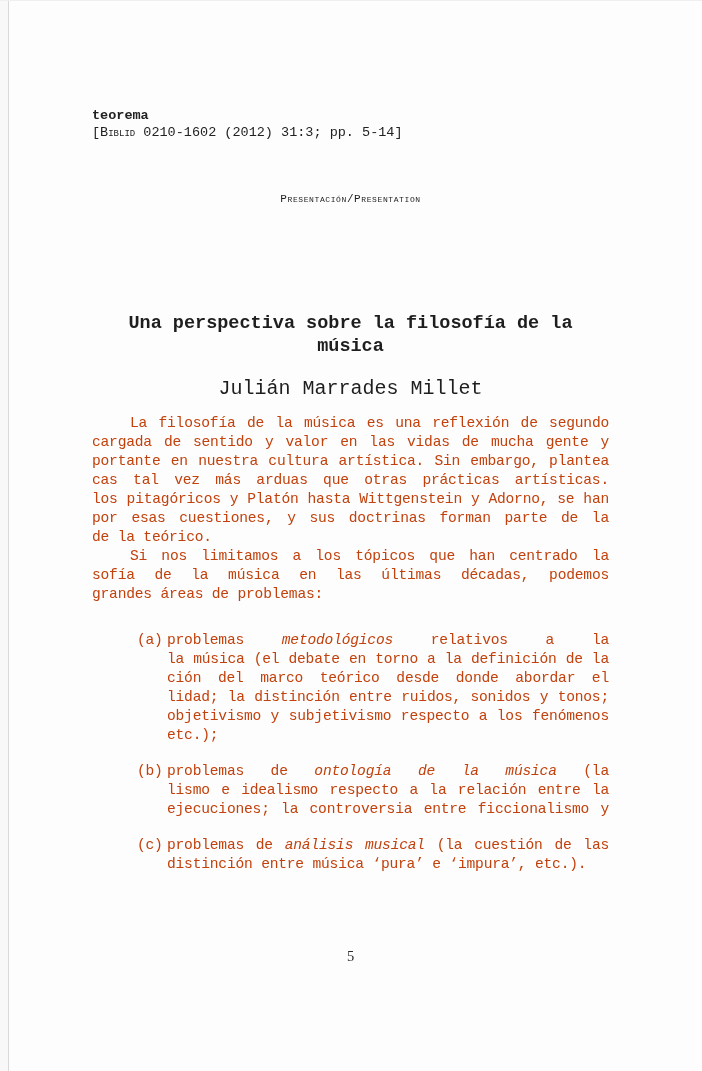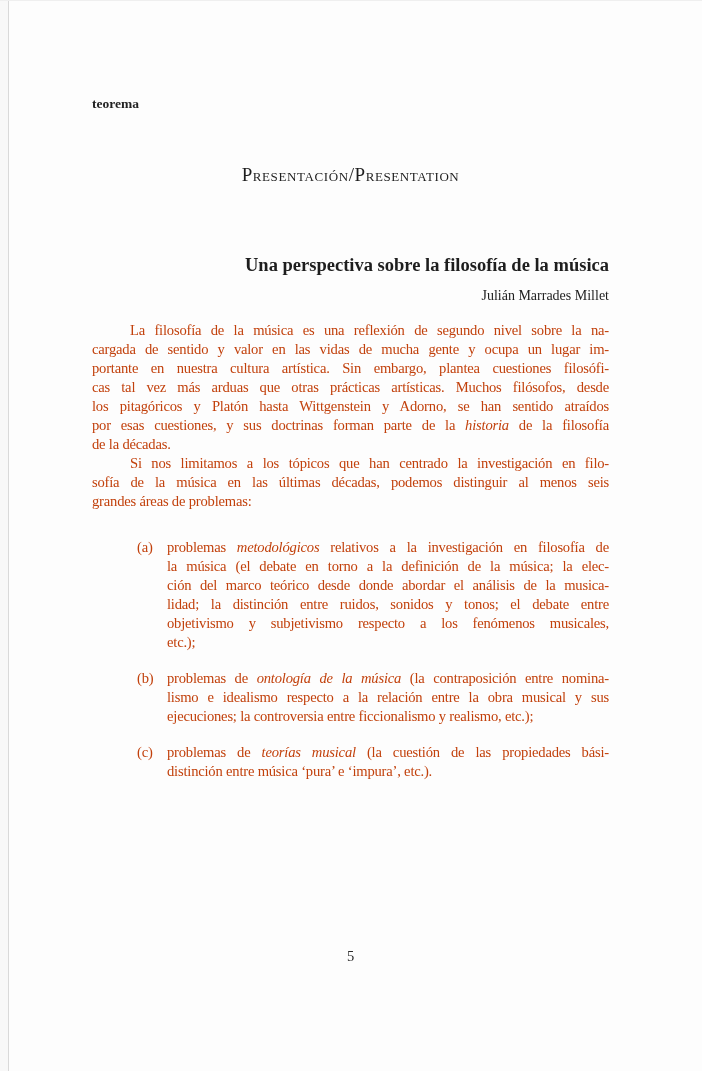--- a/index.html
+++ b/index.html
@@ -10,46 +10,46 @@
     height: 1071px;
     background: #fdfdfd;
     font-family: "Liberation Serif", serif;
     color: #1e1e1e;
     overflow: hidden;
   }
   .edge-strip { position: absolute; left: 0; top: 0; width: 8px; height: 100%; background: #f8f8f8; }
   .edge-left-line { position: absolute; left: 8px; top: 0; width: 1px; height: 100%; background: #d9d9d9; }
   .edge-top-line { position: absolute; left: 0; top: 0; width: 100%; height: 1px; background: #efefef; }
 
-  .content { position: absolute; left: 92px; top: 4px; width: 517px; }
+  .content { position: absolute; left: 92px; top: 16px; width: 517px; font-family: Liberation Mono, monospace; }
 
   .doc-header { margin-top: 91px; font-size: 13.5px; line-height: 17px; color: #222; }
   .journal-name { font-weight: bold; }
   .sc { font-variant: small-caps; }
 
   .section-heading {
     margin-top: 52px;
     text-align: center;
     font-variant: small-caps;
-    font-size: 19px;
+    font-size: 11px;
     letter-spacing: 0.6px;
     color: #1d1d1d;
   }
 
   .article-title {
-    margin-top: 68px;
-    text-align: right;
+    margin-top: 107px;
+    text-align: center;
     font-weight: bold;
     font-size: 18.5px;
     line-height: 23px;
   }
   .article-author {
-    margin-top: 9px;
-    text-align: right;
-    font-size: 14px;
+    margin-top: 21px;
+    text-align: center;
+    font-size: 20px;
     line-height: 19px;
   }
 
   .body-text {
     margin-top: 16px;
     font-size: 14.6px;
     line-height: 19px;
     letter-spacing: -0.2px;
     color: #c2410c;
   }
@@ -85,37 +85,38 @@
 
 <div class="page">
   <div class="edge-strip"></div>
   <div class="edge-left-line"></div>
   <div class="edge-top-line"></div>
 
   <div class="content">
 
     <div class="doc-header">
       <div class="journal-name">teorema</div>
+      <div><span>[</span><span class="sc">Biblid</span><span> 0210-1602 (2012) 31:3; pp. 5-14]</span></div>
     </div>
 
     <div class="section-heading">Presentación/Presentation</div>
 
     <div class="article-title">Una perspectiva sobre la filosofía de la música</div>
     <div class="article-author">Julián Marrades Millet</div>
 
     <div class="body-text">
       <div>
           <div class="para">
             <div class="tline firstline"><span>La filosofía de la música es una reflexión de segundo nivel sobre la na-</span></div>
             <div class="tline"><span>cargada de sentido y valor en las vidas de mucha gente y ocupa un lugar im-</span></div>
             <div class="tline"><span>portante en nuestra cultura artística. Sin embargo, plantea cuestiones filosófi-</span></div>
             <div class="tline"><span>cas tal vez más arduas que otras prácticas artísticas. Muchos filósofos, desde</span></div>
             <div class="tline"><span>los pitagóricos y Platón hasta Wittgenstein y Adorno, se han sentido atraídos</span></div>
             <div class="tline"><span>por esas cuestiones, y sus doctrinas forman parte de la </span><span class="it">historia</span><span> de la filosofía</span></div>
-            <div class="tline lastline"><span>de la décadas.</span></div>
+            <div class="tline lastline"><span>de la teórico.</span></div>
           </div>
           <div class="para">
             <div class="tline firstline"><span>Si nos limitamos a los tópicos que han centrado la investigación en filo-</span></div>
             <div class="tline"><span>sofía de la música en las últimas décadas, podemos distinguir al menos seis</span></div>
             <div class="tline lastline"><span>grandes áreas de problemas:</span></div>
           </div>
         </div>
       <div class="list-section">
           <div class="list-item">
             <div class="list-marker">(a)</div>
@@ -132,21 +133,21 @@
             <div class="list-marker">(b)</div>
             <div class="list-lines">
               <div class="tline"><span>problemas de </span><span class="it">ontología de la música</span><span> (la contraposición entre nomina-</span></div>
               <div class="tline"><span>lismo e idealismo respecto a la relación entre la obra musical y sus</span></div>
               <div class="tline lastline"><span>ejecuciones; la controversia entre ficcionalismo y realismo, etc.);</span></div>
             </div>
           </div>
           <div class="list-item">
             <div class="list-marker">(c)</div>
             <div class="list-lines">
-              <div class="tline"><span>problemas de </span><span class="it">teorías musical</span><span> (la cuestión de las propiedades bási-</span></div>
+              <div class="tline"><span>problemas de </span><span class="it">análisis musical</span><span> (la cuestión de las propiedades bási-</span></div>
               <div class="tline lastline"><span>distinción entre música ‘pura’ e ‘impura’, etc.).</span></div>
             </div>
           </div>
         </div>
     </div>
 
   </div>
 
   <div class="page-footer">5</div>
 </div>

